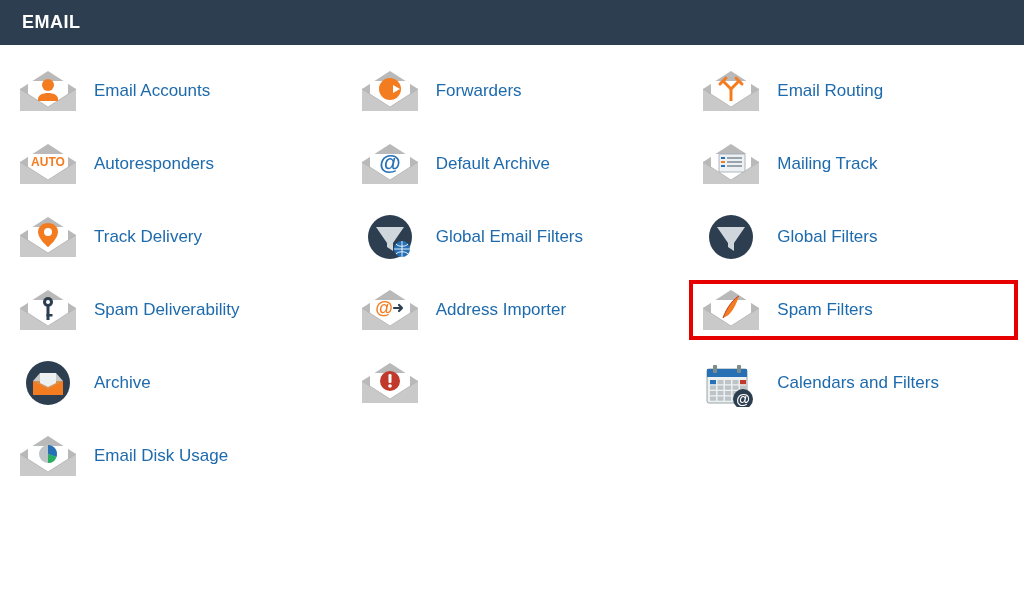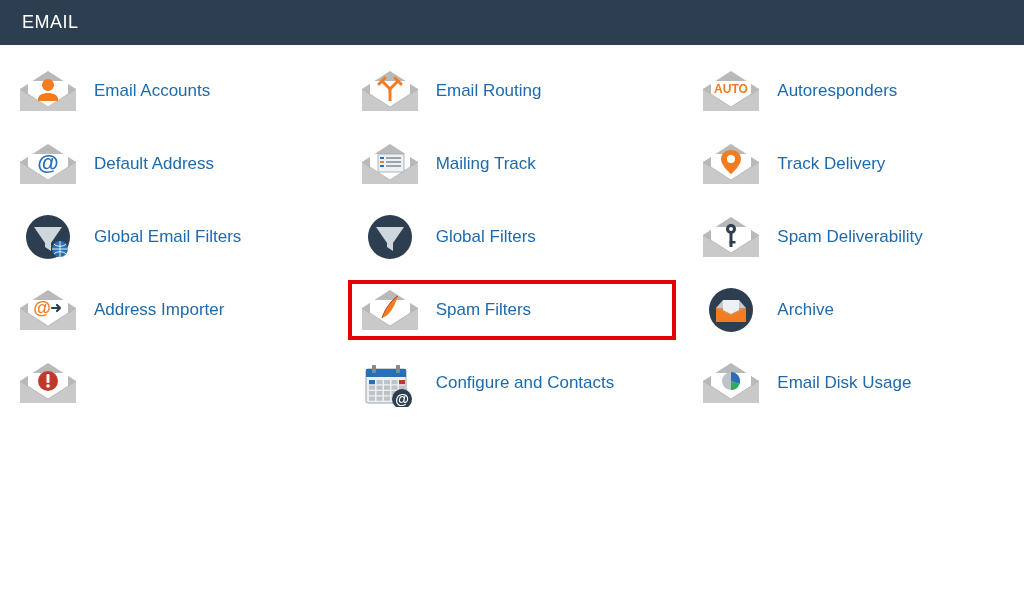--- a/index.html
+++ b/index.html
@@ -8,21 +8,21 @@
     background: #fff;
     width: 1024px;
     height: 596px;
     overflow: hidden;
   }
   .header {
     background: #2c3e50;
     color: #fff;
     padding: 12px 22px;
     font-size: 18px;
-    font-weight: 400;
+    font-weight: 700;
     letter-spacing: 0.5px;
   }
   .grid {
     padding: 18px 8px 0 8px;
     display: grid;
     grid-template-columns: repeat(3, 1fr);
     column-gap: 0;
     row-gap: 28px;
     gap: 17px;
   }
@@ -76,20 +76,34 @@
       <span class="label">Email Accounts</span>
     </a>
     <a class="item" href="#">
       <span class="icon-wrap">
         <svg viewBox="0 0 60 48">
     <path d="M30 4 L58 22 L58 44 L2 44 L2 22 Z" fill="#b9b9b9"></path>
     <path d="M10 14 L50 14 L50 44 L10 44 Z" fill="#ffffff"></path>
     <path d="M2 22 L30 40 L58 22 L58 44 L2 44 Z" fill="#c9c9c9"></path>
     <path d="M2 22 L30 40 L58 22" fill="none" stroke="#b1b1b1" stroke-width="0.8"></path>
 
+        <circle cx="30" cy="22" r="11" fill="#f47c20"></circle>
+        <path d="M23 22 L33 22 L33 18 L40 22 L33 26 L33 22" fill="#fff"></path>
+      </svg>
+      </span>
+      <span class="label">Forwarders</span>
+    </a>
+    <a class="item" href="#">
+      <span class="icon-wrap">
+        <svg viewBox="0 0 60 48">
+    <path d="M30 4 L58 22 L58 44 L2 44 L2 22 Z" fill="#b9b9b9"></path>
+    <path d="M10 14 L50 14 L50 44 L10 44 Z" fill="#ffffff"></path>
+    <path d="M2 22 L30 40 L58 22 L58 44 L2 44 Z" fill="#c9c9c9"></path>
+    <path d="M2 22 L30 40 L58 22" fill="none" stroke="#b1b1b1" stroke-width="0.8"></path>
+
         <path d="M30 34 L30 22" stroke="#f47c20" stroke-width="3" fill="none"></path>
         <path d="M30 22 L22 14 M30 22 L38 14" stroke="#f47c20" stroke-width="3" fill="none"></path>
         <path d="M22 14 L19 17 M22 14 L25 11" stroke="#f47c20" stroke-width="3" fill="none" stroke-linecap="round"></path>
         <path d="M38 14 L35 11 M38 14 L41 17" stroke="#f47c20" stroke-width="3" fill="none" stroke-linecap="round"></path>
       </svg>
       </span>
       <span class="label">Email Routing</span>
     </a>
     <a class="item" href="#">
       <span class="icon-wrap">
@@ -108,21 +122,21 @@
       <span class="icon-wrap">
         <svg viewBox="0 0 60 48">
     <path d="M30 4 L58 22 L58 44 L2 44 L2 22 Z" fill="#b9b9b9"></path>
     <path d="M10 14 L50 14 L50 44 L10 44 Z" fill="#ffffff"></path>
     <path d="M2 22 L30 40 L58 22 L58 44 L2 44 Z" fill="#c9c9c9"></path>
     <path d="M2 22 L30 40 L58 22" fill="none" stroke="#b1b1b1" stroke-width="0.8"></path>
 
         <text x="30" y="30" text-anchor="middle" font-family="Arial" font-size="22" font-weight="700" fill="#2770b5">@</text>
       </svg>
       </span>
-      <span class="label">Default Address</span>
+      <span class="label">Default Archive</span>
     </a>
     <a class="item" href="#">
       <span class="icon-wrap">
         <svg viewBox="0 0 60 48">
     <path d="M30 4 L58 22 L58 44 L2 44 L2 22 Z" fill="#b9b9b9"></path>
     <path d="M10 14 L50 14 L50 44 L10 44 Z" fill="#ffffff"></path>
     <path d="M2 22 L30 40 L58 22 L58 44 L2 44 Z" fill="#c9c9c9"></path>
     <path d="M2 22 L30 40 L58 22" fill="none" stroke="#b1b1b1" stroke-width="0.8"></path>
 
         <rect x="18" y="14" width="26" height="18" rx="1" fill="#eef1f3" stroke="#9aa4ad" stroke-width="0.8"></rect>
@@ -264,21 +278,21 @@
           <rect x="39" y="32" width="6" height="4.2" fill="#bdc3c7"></rect>
           <rect x="9" y="37.5" width="6" height="4.2" fill="#bdc3c7"></rect>
           <rect x="16.5" y="37.5" width="6" height="4.2" fill="#bdc3c7"></rect>
           <rect x="24" y="37.5" width="6" height="4.2" fill="#bdc3c7"></rect>
           <rect x="31.5" y="37.5" width="6" height="4.2" fill="#bdc3c7"></rect>
           <rect x="39" y="37.5" width="6" height="4.2" fill="#bdc3c7"></rect>
         <circle cx="42" cy="40" r="10" fill="#2c3e50"></circle>
         <text x="42" y="45" text-anchor="middle" font-family="Arial" font-size="14" font-weight="700" fill="#fff">@</text>
       </svg>
       </span>
-      <span class="label">Configure and Contacts</span>
+      <span class="label">Calendars and Filters</span>
     </a>
     <a class="item" href="#">
       <span class="icon-wrap">
         <svg viewBox="0 0 60 48">
     <path d="M30 4 L58 22 L58 44 L2 44 L2 22 Z" fill="#b9b9b9"></path>
     <path d="M10 14 L50 14 L50 44 L10 44 Z" fill="#ffffff"></path>
     <path d="M2 22 L30 40 L58 22 L58 44 L2 44 Z" fill="#c9c9c9"></path>
     <path d="M2 22 L30 40 L58 22" fill="none" stroke="#b1b1b1" stroke-width="0.8"></path>
 
         <circle cx="30" cy="22" r="9" fill="#bdc3c7"></circle>

